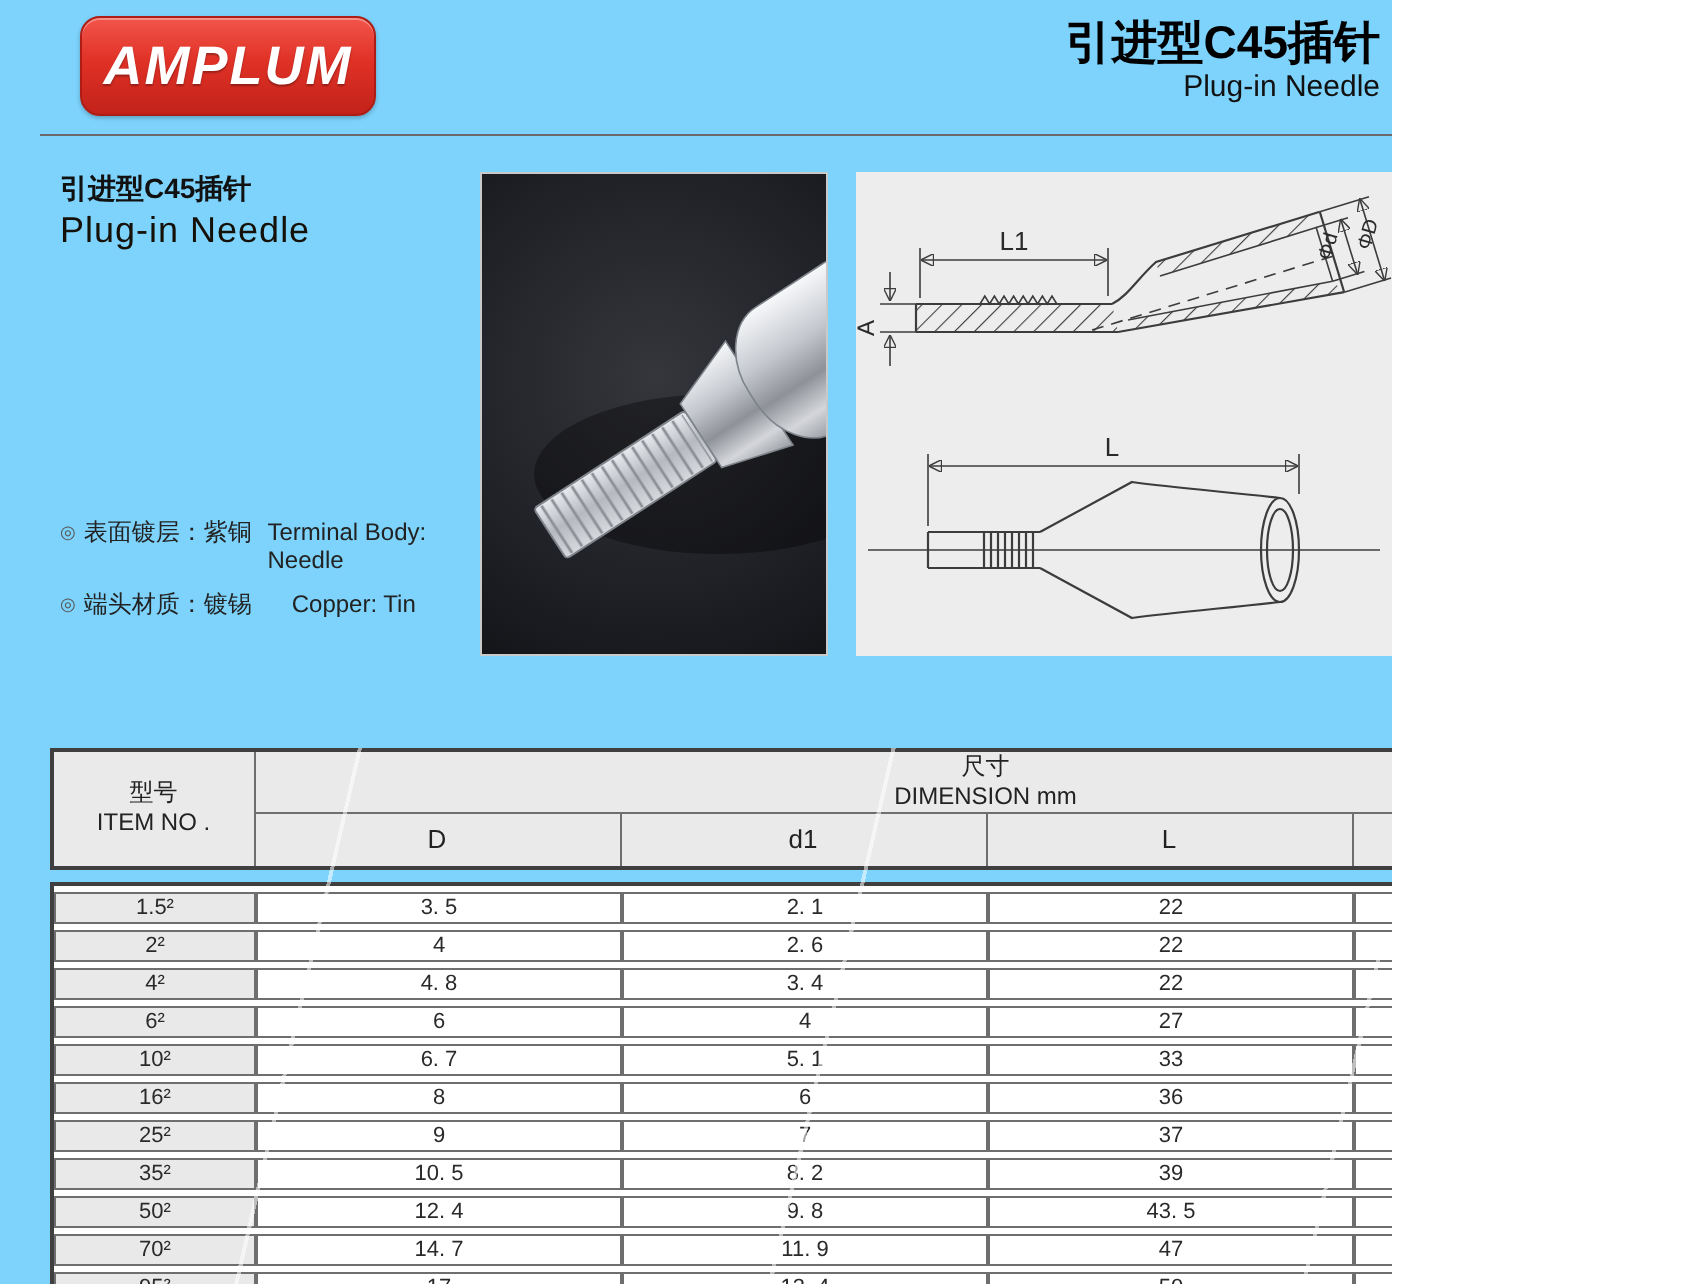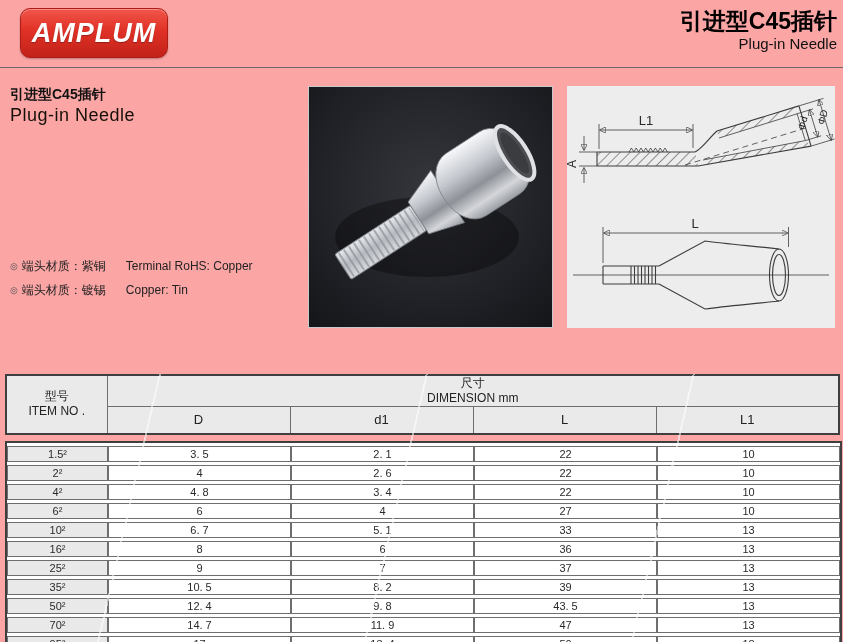--- a/index.html
+++ b/index.html
@@ -1,19 +1,19 @@
 <!DOCTYPE html>
 <html><head>
 <meta charset="utf-8">
 <style>
   * { margin:0; padding:0; box-sizing:border-box; }
   html,body { background:#fff; }
   .page {
-    position:relative; width:843px; height:642px; background:#fca5a5;
-    font-family:"Liberation Sans", sans-serif; color:#1c1c1c; overflow:hidden;
+    position:relative; width:696px; height:642px; background:#7dd3fc;
+    font-family:"Liberation Sans", sans-serif; color:#1c1c1c; overflow:hidden;padding-left:20px;
   }
 
   
   .top-bar {
     display:flex; justify-content:space-between; align-items:flex-start;
     height:68px; padding:8px 4px 0 20px; border-bottom:1px solid #6a6a6a;
   }
   .logo {
     width:148px; height:50px; border-radius:10px;
     background:linear-gradient(180deg,#f2554a 0%, #e03126 45%, #c2221a 100%);
@@ -97,22 +97,22 @@
 
   <main class="content">
 
     <section class="left-info">
       <div class="sub-cn">引进型C45插针</div>
       <div class="sub-en">Plug-in Needle</div>
 
       <div class="specs">
         <div class="spec-line">
           <span class="spec-bullet">◎</span>
-          <span class="spec-cn">端头材质：紫铜</span>
-          <span class="spec-en">Terminal RoHS: Copper</span>
+          <span class="spec-cn">表面镀层：紫铜</span>
+          <span class="spec-en">Terminal Body: Needle</span>
         </div>
         <div class="spec-line">
           <span class="spec-bullet">◎</span>
           <span class="spec-cn">端头材质：镀锡</span>
           <span class="spec-en">Copper: Tin</span>
         </div>
       </div>
 
     </section>
 

